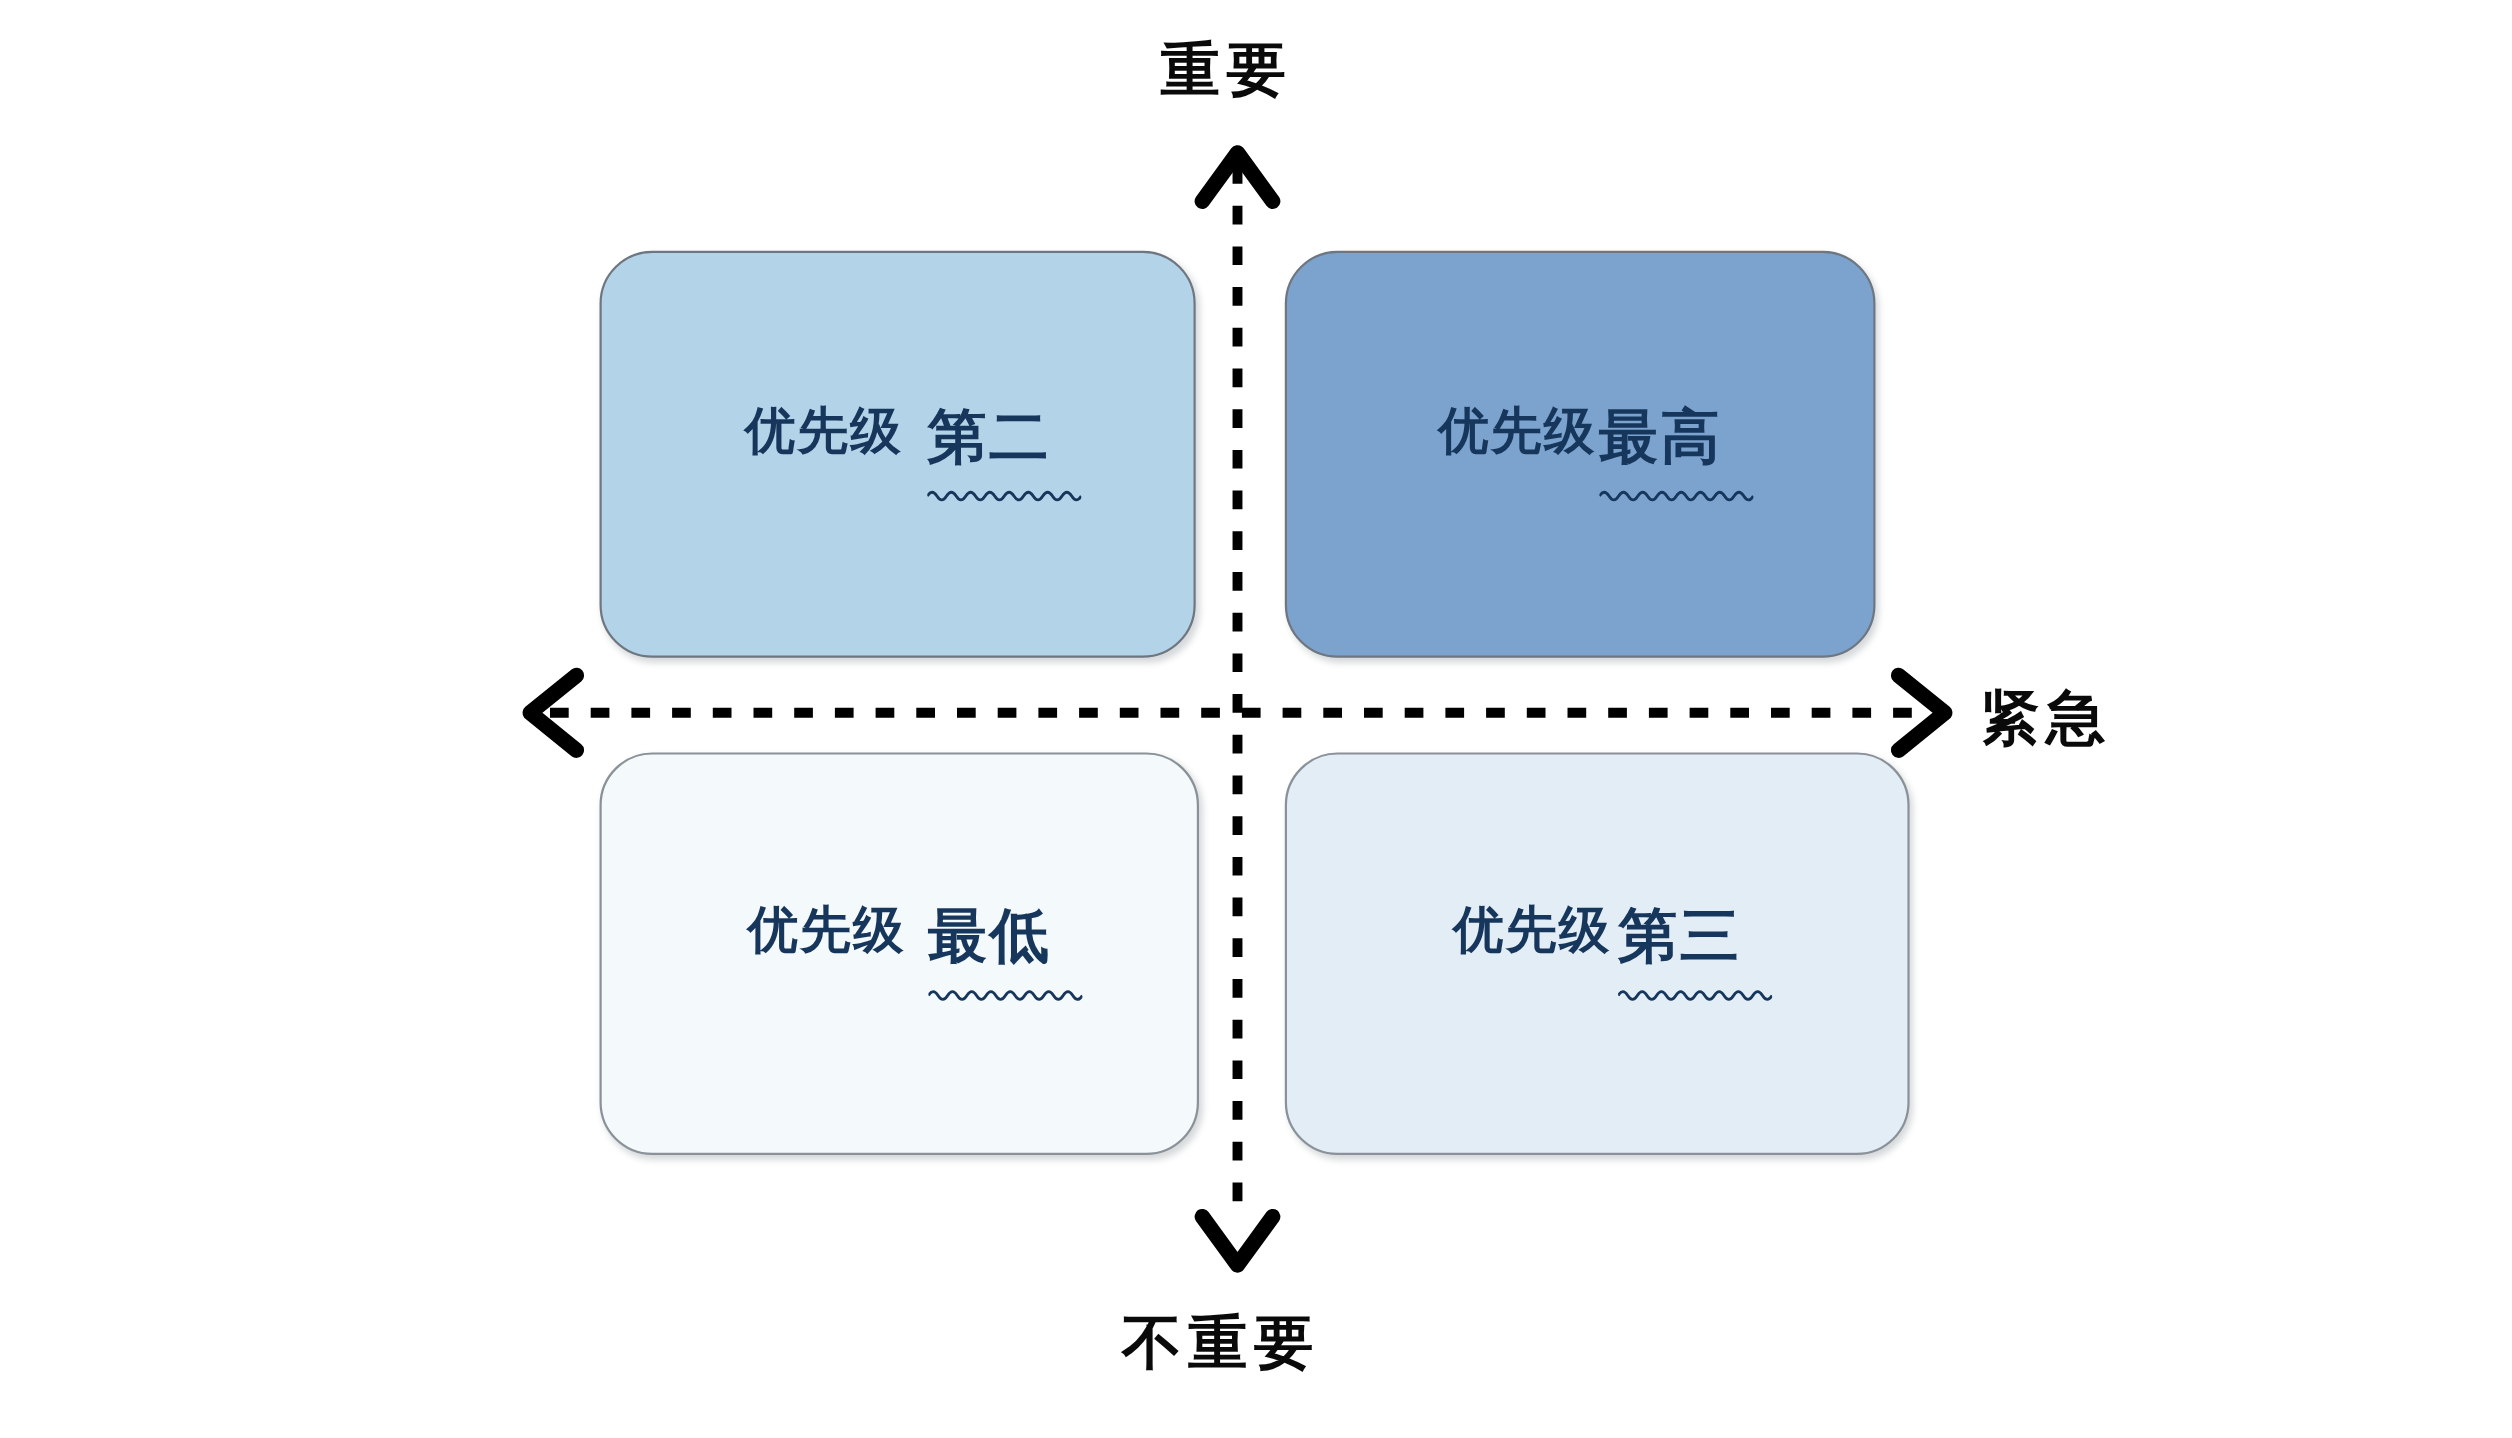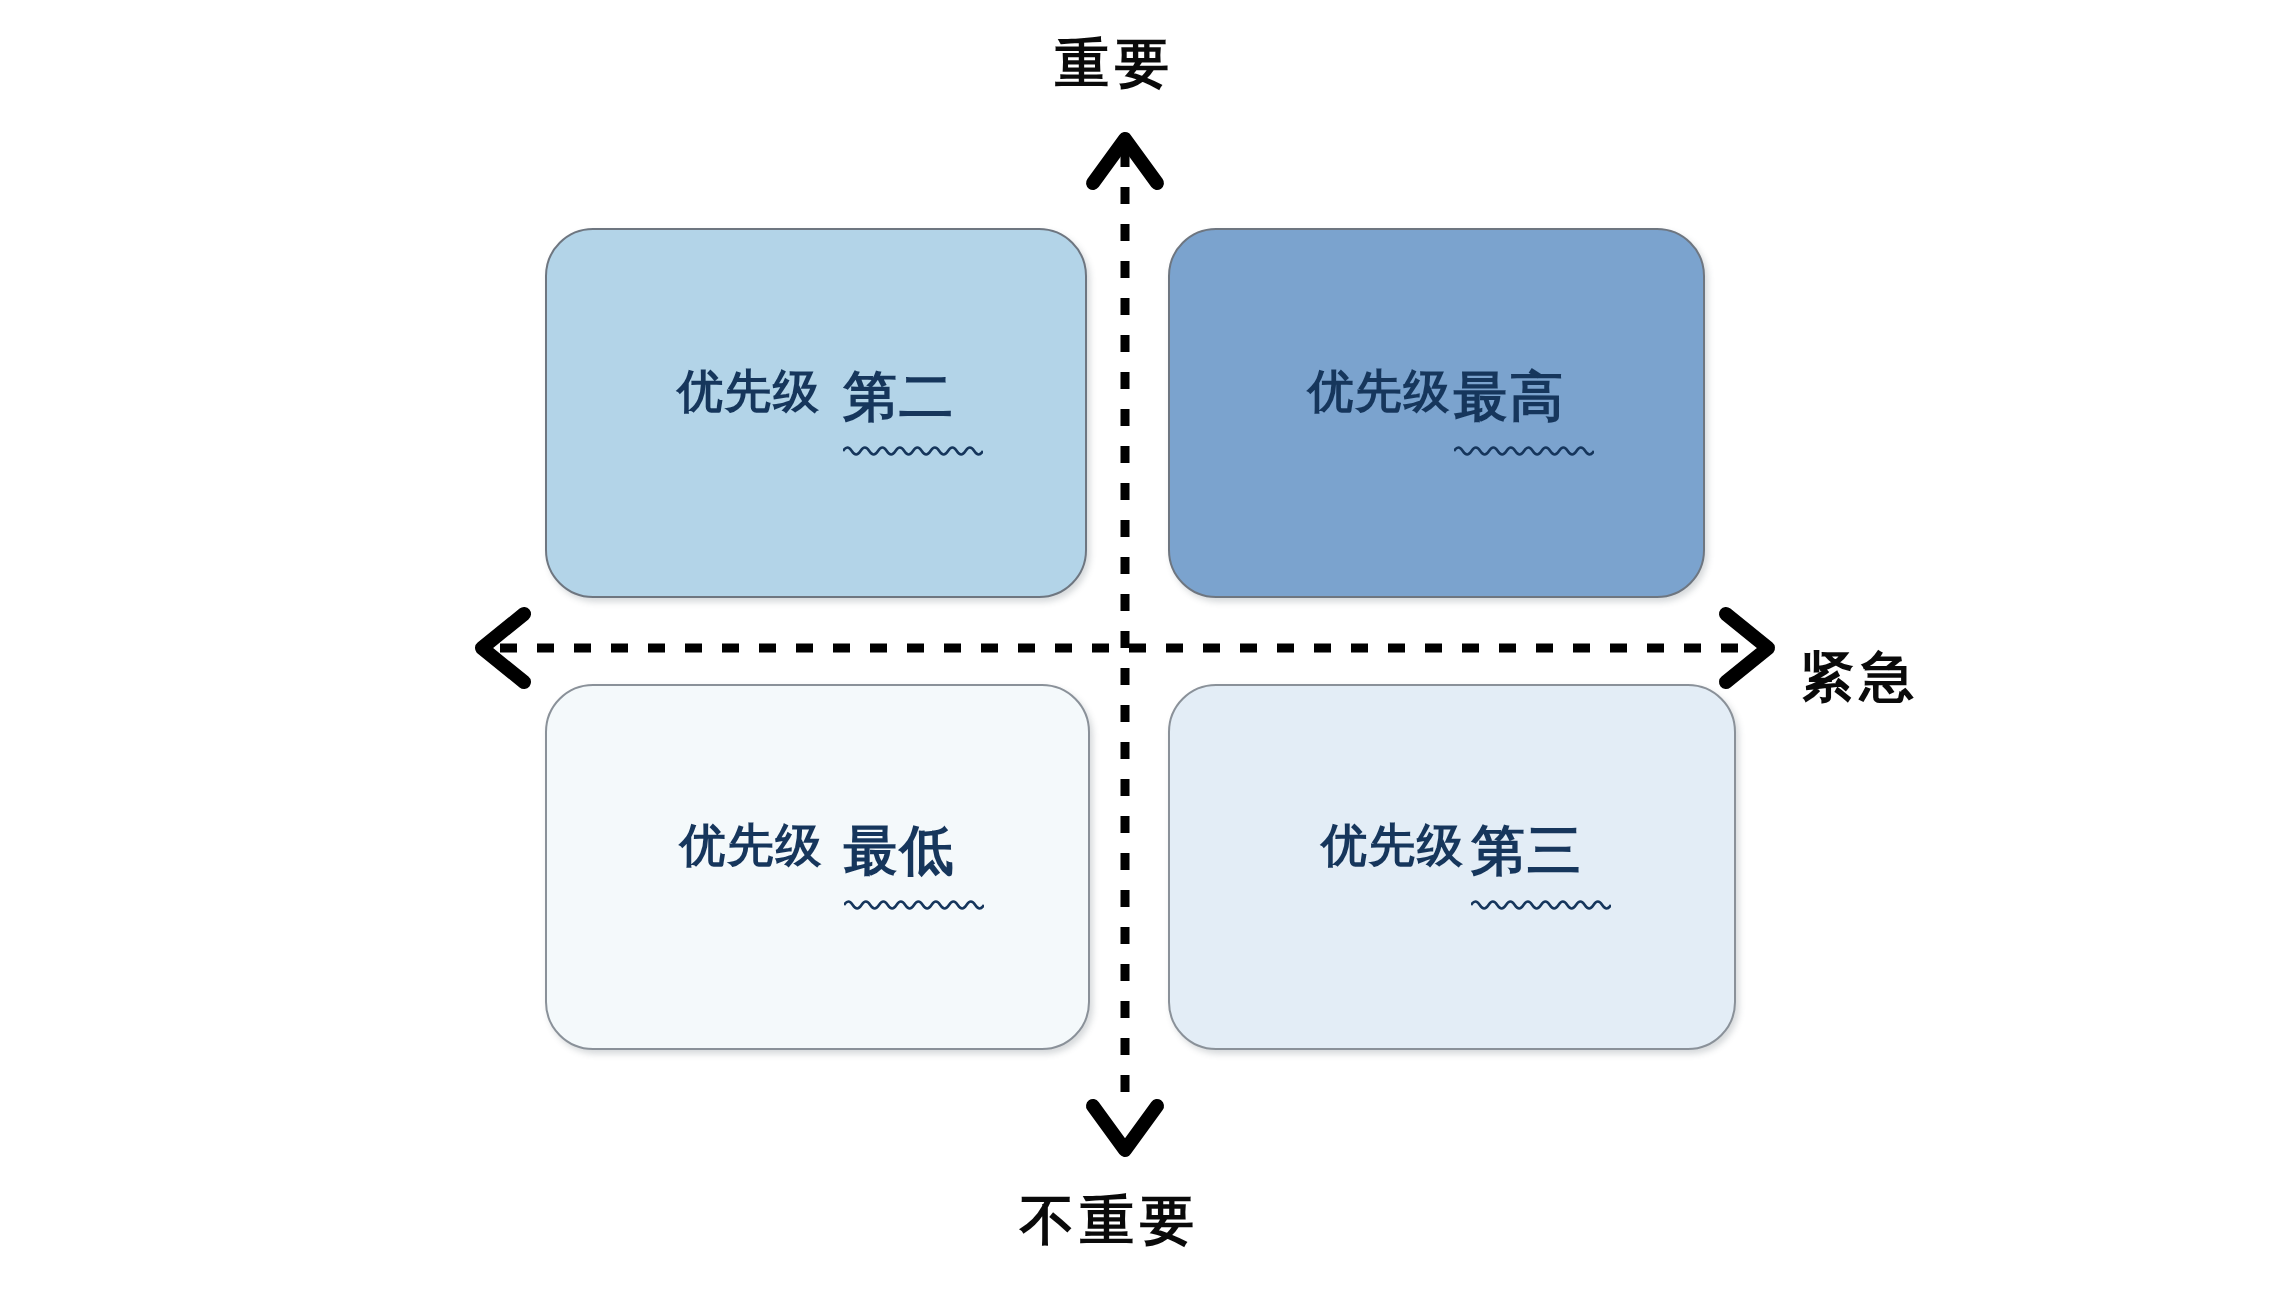--- a/index.html
+++ b/index.html
@@ -24,21 +24,21 @@
     color: #0a0a0a;
     font-size: 54px;
     font-weight: 700;
     letter-spacing: 6px;
     white-space: nowrap;
     font-family: "DejaVu Sans", "Liberation Sans", sans-serif;
   }
   #label-important   { left: 1055px; top: 28px; }
   #label-unimportant { left: 1020px; top: 1185px; }
   #label-not-urgent  { left: 245px;  top: 617px; }
-  #label-urgent      { left: 1800px; top: 641px; }
+  #label-urgent      { left: 1800px; top: 617px; }
 
   
   #axes {
     position: absolute;
     left: 0; top: 0;
     width: 2284px;
     height: 1307px;
     pointer-events: none;
   }
 

